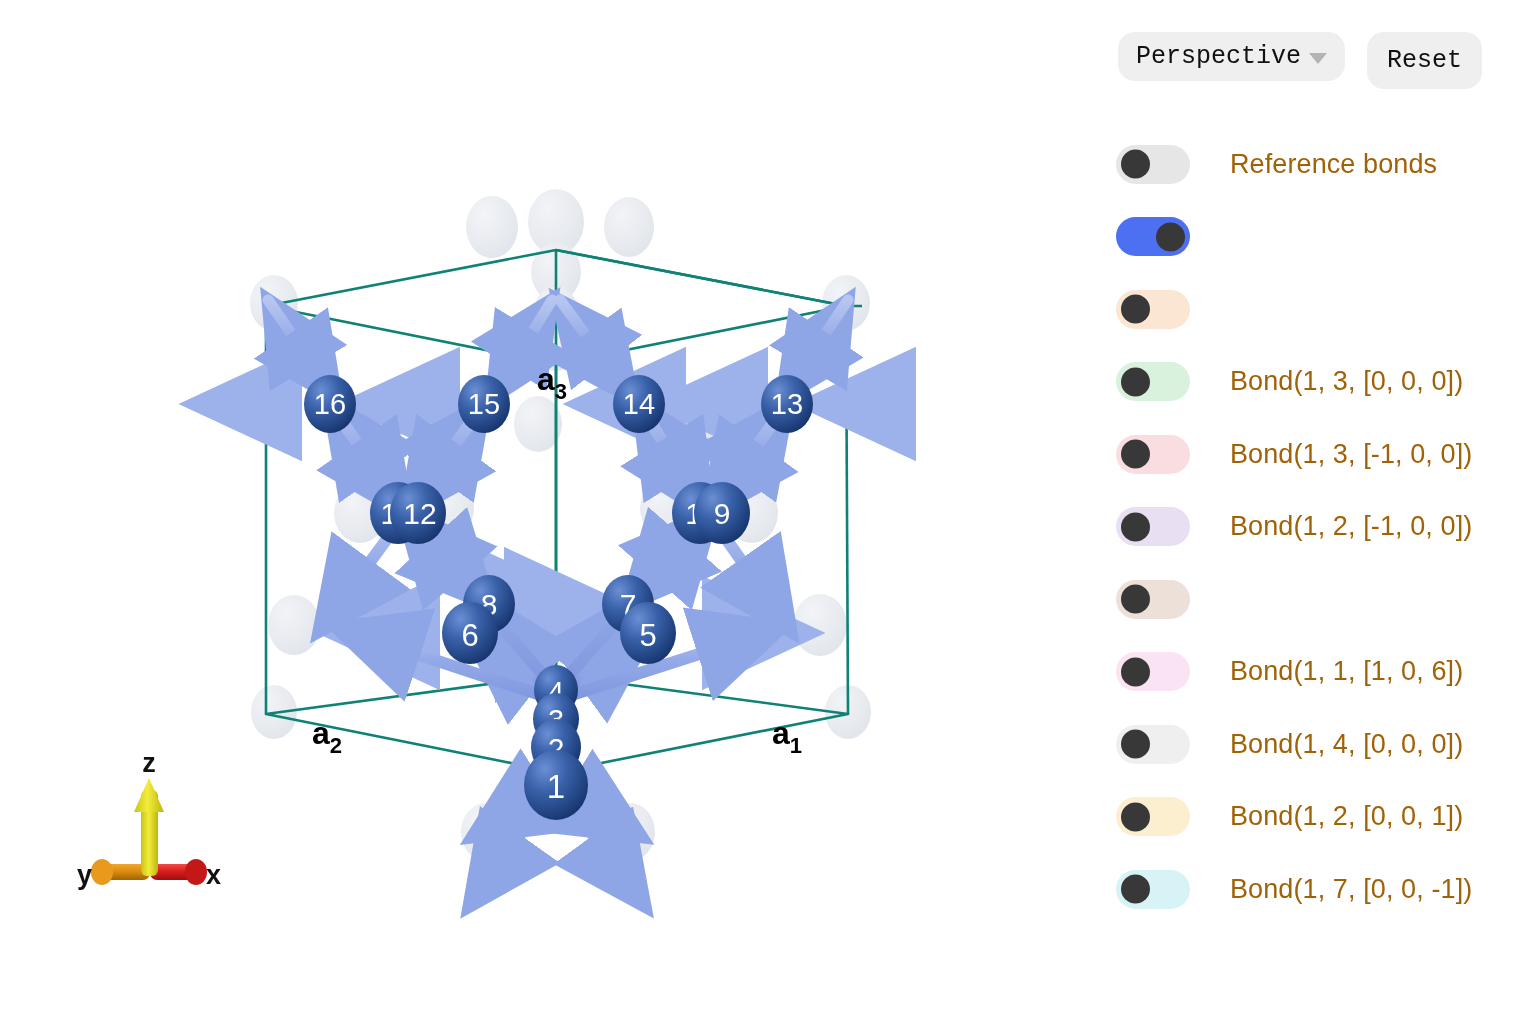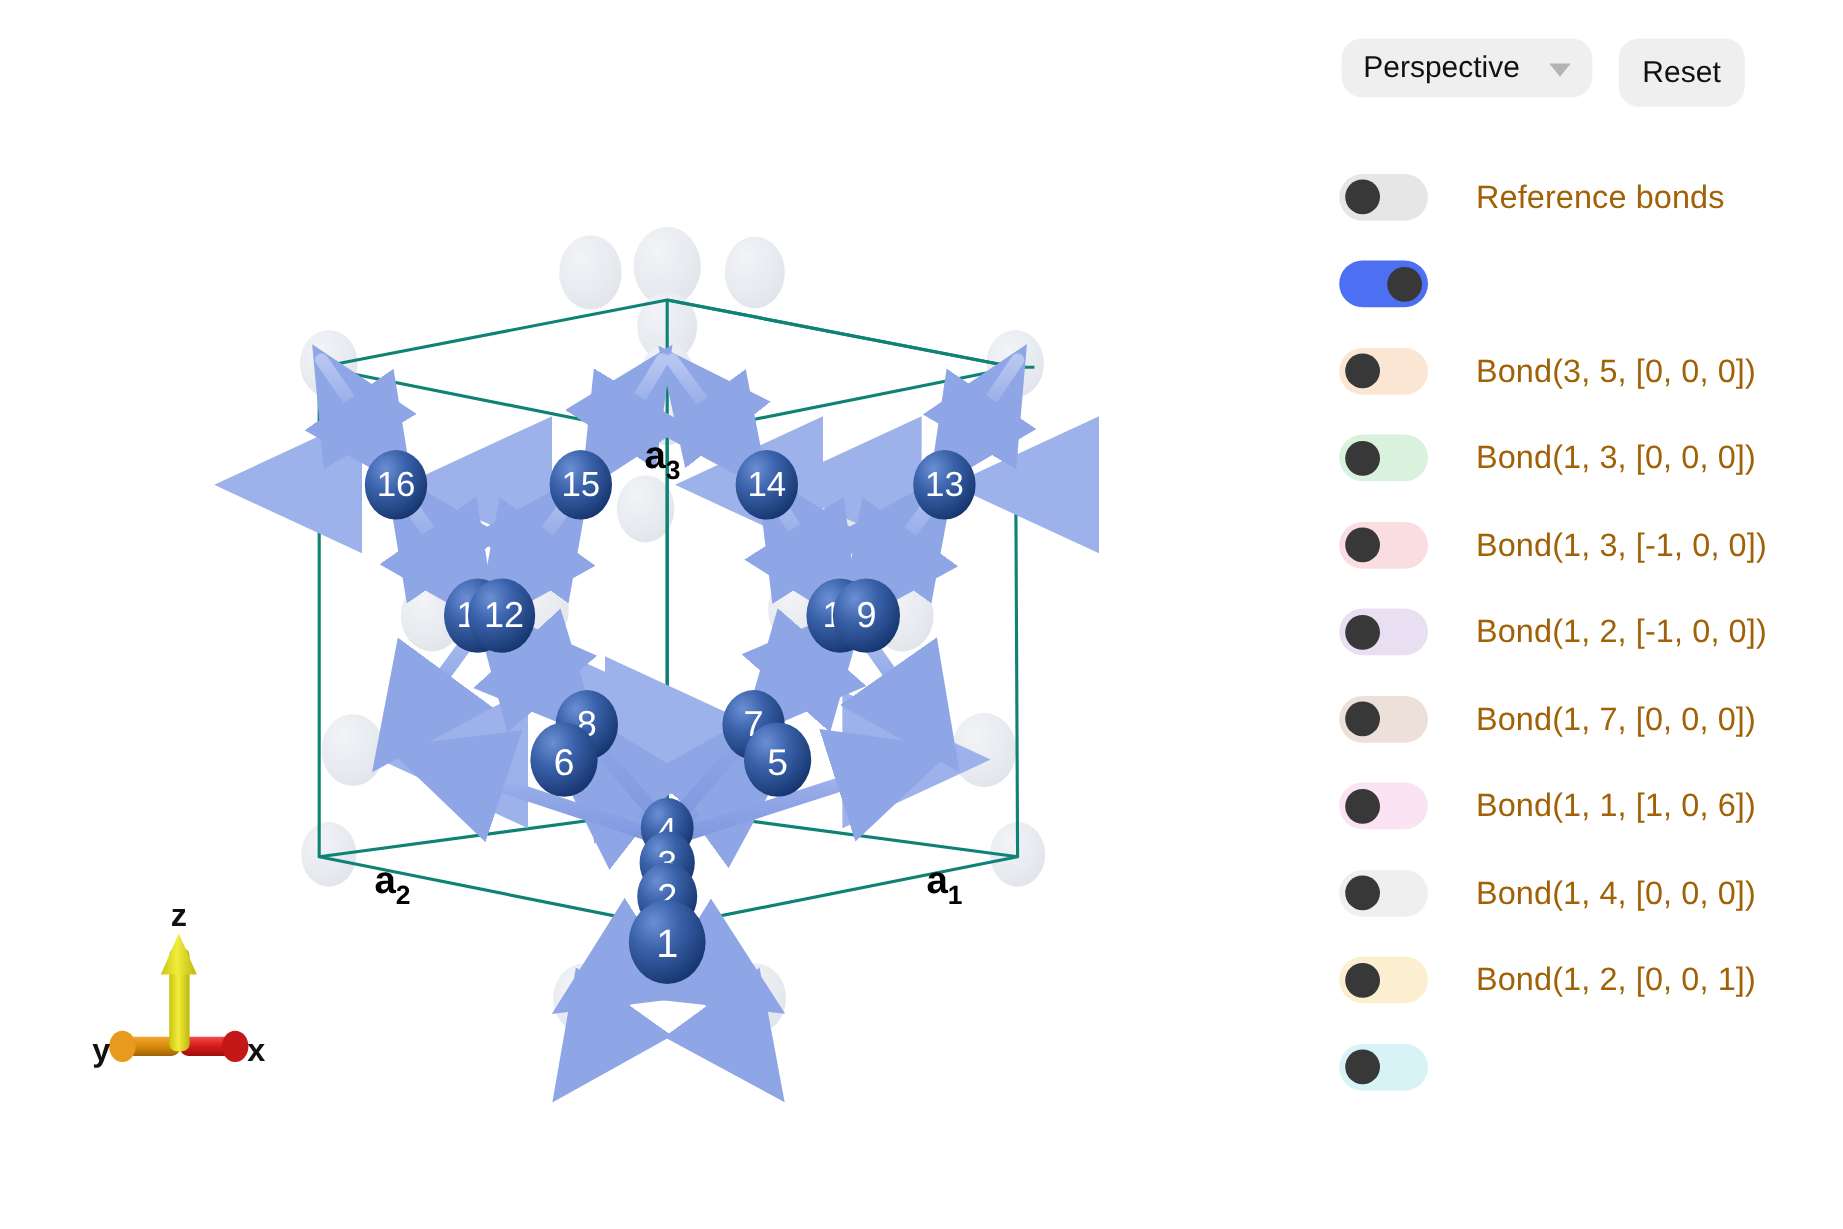--- a/index.html
+++ b/index.html
@@ -21,24 +21,24 @@
   #panel{
     position:absolute;left:1090px;top:0;width:446px;height:1024px;
     background:#ffffff;
   }
   #toolbar{
     position:absolute;left:28px;top:32px;
     display:flex;align-items:flex-start;gap:22px;
   }
   .btn{
     background:#efefef;border:none;border-radius:17px;
-    font-family:Liberation Sans, sans-serif;
+    font-family:Liberation Mono, monospace;
     font-size:25px;color:#111111;
     padding:12px 18px;line-height:1.0;
-    display:flex;align-items:center;gap:24px;
+    display:flex;align-items:center;gap:8px;
     cursor:pointer;
   }
   .btn.reset{padding:16px 20px;justify-content:center;}
   .caret{
     width:0;height:0;
     border-left:9px solid transparent;
     border-right:9px solid transparent;
     border-top:11px solid #b4b4b4;
     margin-top:3px;
   }
@@ -337,21 +337,20 @@
       </div>
       <div class="legend-row">
         <div class="toggle on" style="background: rgb(77, 111, 242);">
           <div class="knob"></div>
         </div>
       </div>
       <div class="legend-row">
         <div class="toggle" style="background: rgb(251, 230, 212);">
           <div class="knob"></div>
         </div>
-        <div class="legend-label">Bond(3, 5, [0, 0, 0])</div>
       </div>
       <div class="legend-row">
         <div class="toggle" style="background: rgb(217, 242, 221);">
           <div class="knob"></div>
         </div>
         <div class="legend-label">Bond(1, 3, [0, 0, 0])</div>
       </div>
       <div class="legend-row">
         <div class="toggle" style="background: rgb(250, 221, 225);">
           <div class="knob"></div>
@@ -361,21 +360,20 @@
       <div class="legend-row">
         <div class="toggle" style="background: rgb(232, 223, 243);">
           <div class="knob"></div>
         </div>
         <div class="legend-label">Bond(1, 2, [-1, 0, 0])</div>
       </div>
       <div class="legend-row">
         <div class="toggle" style="background: rgb(236, 224, 216);">
           <div class="knob"></div>
         </div>
-        <div class="legend-label">Bond(1, 7, [0, 0, 0])</div>
       </div>
       <div class="legend-row">
         <div class="toggle" style="background: rgb(250, 227, 242);">
           <div class="knob"></div>
         </div>
         <div class="legend-label">Bond(1, 1, [1, 0, 6])</div>
       </div>
       <div class="legend-row">
         <div class="toggle" style="background: rgb(239, 239, 239);">
           <div class="knob"></div>
@@ -385,15 +383,16 @@
       <div class="legend-row">
         <div class="toggle" style="background: rgb(252, 239, 208);">
           <div class="knob"></div>
         </div>
         <div class="legend-label">Bond(1, 2, [0, 0, 1])</div>
       </div>
       <div class="legend-row">
         <div class="toggle" style="background: rgb(215, 243, 245);">
           <div class="knob"></div>
         </div>
+        <div class="legend-label">Bond(1, 7, [0, 0, -1])</div>
       </div>
     </div>
 </div>
 
 </body></html>

